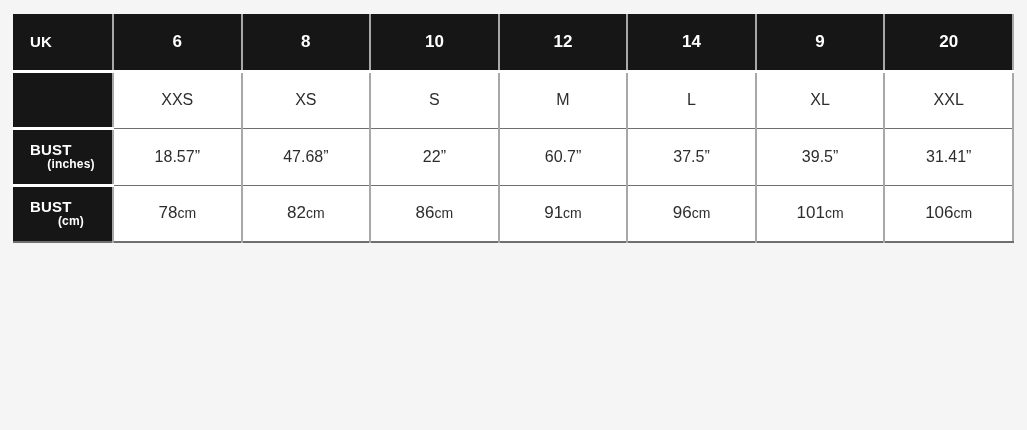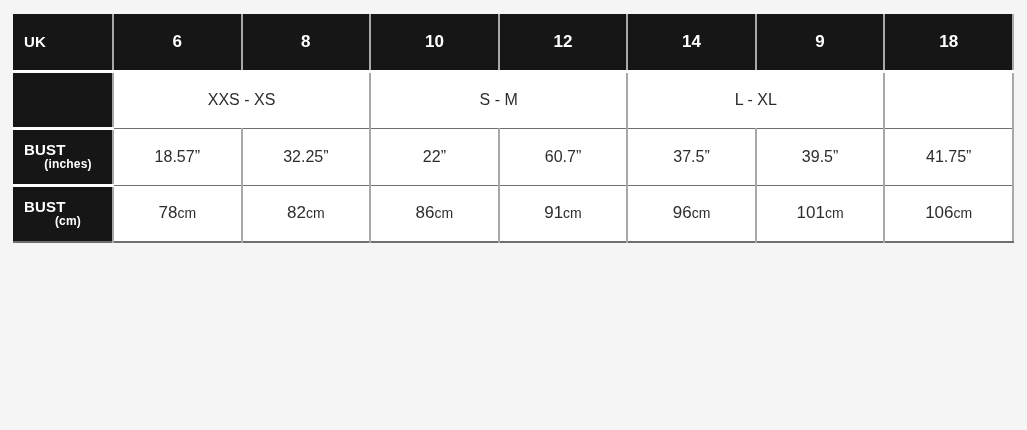--- a/index.html
+++ b/index.html
@@ -35,21 +35,21 @@
     background: var(--black, #161616);
     color: var(--black-text, #ffffff);
     font-weight: bold;
   }
   
   td.label { border-top: 3px solid var(--gap, #ffffff); }
   tr.header-row > td { border-bottom: 3px solid var(--gap, #ffffff); }
   tr:first-child > td.label { border-top: none; }
   td.label {
     text-align: left;
-    padding-left: 11px;
+    padding-left: 17px;
     font-size: 15px;
     line-height: 1.15;
     letter-spacing: 0.2px;
   }
   td.label .sub { font-size: 12px; font-weight: bold; text-align: center; }
   td.hnum { font-size: 17px; }
   td .unit { font-size: 14px; }
   td.num-unit { font-size: 17px; text-align: center; }
 </style>
 </head>
@@ -69,41 +69,44 @@
     </colgroup>
     <tbody>
         <tr class="header-row">
           <td class="black label">UK</td>
           <td class="black hnum">6</td>
           <td class="black hnum">8</td>
           <td class="black hnum">10</td>
           <td class="black hnum">12</td>
           <td class="black hnum">14</td>
           <td class="black hnum">9</td>
-          <td class="black hnum">18</td>
+          <td class="black hnum">20</td>
         </tr>
         <tr>
           <td class="black label"></td>
-          <td colspan="2">XXS - XS</td>
-          <td colspan="2">S - M</td>
-          <td colspan="2">L - XL</td>
-          <td></td>
+          <td>XXS</td>
+          <td>XS</td>
+          <td>S</td>
+          <td>M</td>
+          <td>L</td>
+          <td>XL</td>
+          <td>XXL</td>
         </tr>
         <tr>
           <td class="black label">
             <div>BUST</div>
             <div class="sub">(inches)</div>
           </td>
           <td>18.57”</td>
-          <td>32.25”</td>
+          <td>47.68”</td>
           <td>22”</td>
           <td>60.7”</td>
           <td>37.5”</td>
           <td>39.5”</td>
-          <td>41.75”</td>
+          <td>31.41”</td>
         </tr>
         <tr>
           <td class="black label">
             <div>BUST</div>
             <div class="sub">(cm)</div>
           </td>
           <td class="num-unit">78<span class="unit">cm</span></td>
           <td class="num-unit">82<span class="unit">cm</span></td>
           <td class="num-unit">86<span class="unit">cm</span></td>
           <td class="num-unit">91<span class="unit">cm</span></td>

